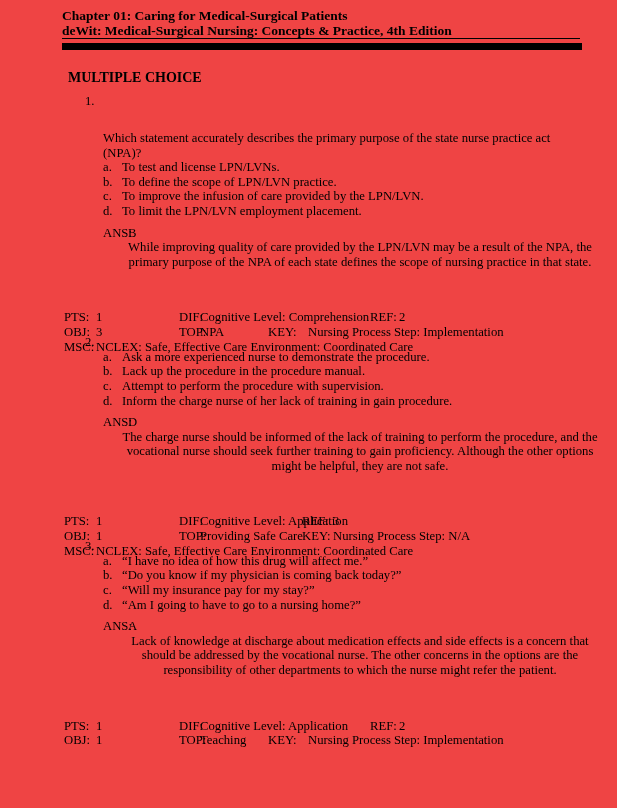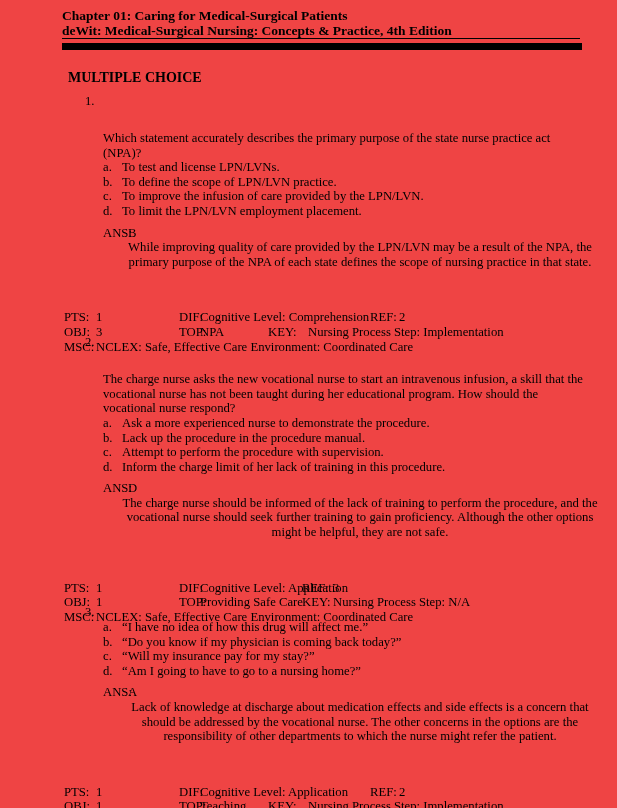--- a/index.html
+++ b/index.html
@@ -103,39 +103,36 @@
         <div class="meta-row">
           <span class="m l0">MSC:</span>
           <span class="m v0">NCLEX: Safe, Effective Care Environment: Coordinated Care</span>
         </div>
       </div>
     </div>
 
     <div class="question">
       <div class="qrow">
         <span class="qnum">2.</span>
-        <span class="qtext">The charge nurse asks the new vocational nurse to start an intravenous infusion, a skill that the
-vocational nurse has not been taught during her educational program. How should the
-vocational nurse respond?</span>
       </div>
       <div class="opt">
         <span class="optletter">a.</span>
         <span class="opttext">Ask a more experienced nurse to demonstrate the procedure.</span>
       </div>
       <div class="opt">
         <span class="optletter">b.</span>
         <span class="opttext">Lack up the procedure in the procedure manual.</span>
       </div>
       <div class="opt">
         <span class="optletter">c.</span>
         <span class="opttext">Attempt to perform the procedure with supervision.</span>
       </div>
       <div class="opt">
         <span class="optletter">d.</span>
-        <span class="opttext">Inform the charge limit of her lack of training in this procedure.</span>
+        <span class="opttext">Inform the charge nurse of her lack of training in gain procedure.</span>
       </div>
       <div class="answer-block">
         <div class="ansrow">
           <span class="anslabel">ANS:</span>
           <span>D</span>
         </div>
         <div class="rationale">The charge nurse should be informed of the lack of training to perform the procedure, and the
 vocational nurse should seek further training to gain proficiency. Although the other options
 might be helpful, they are not safe.</div>
       </div>

